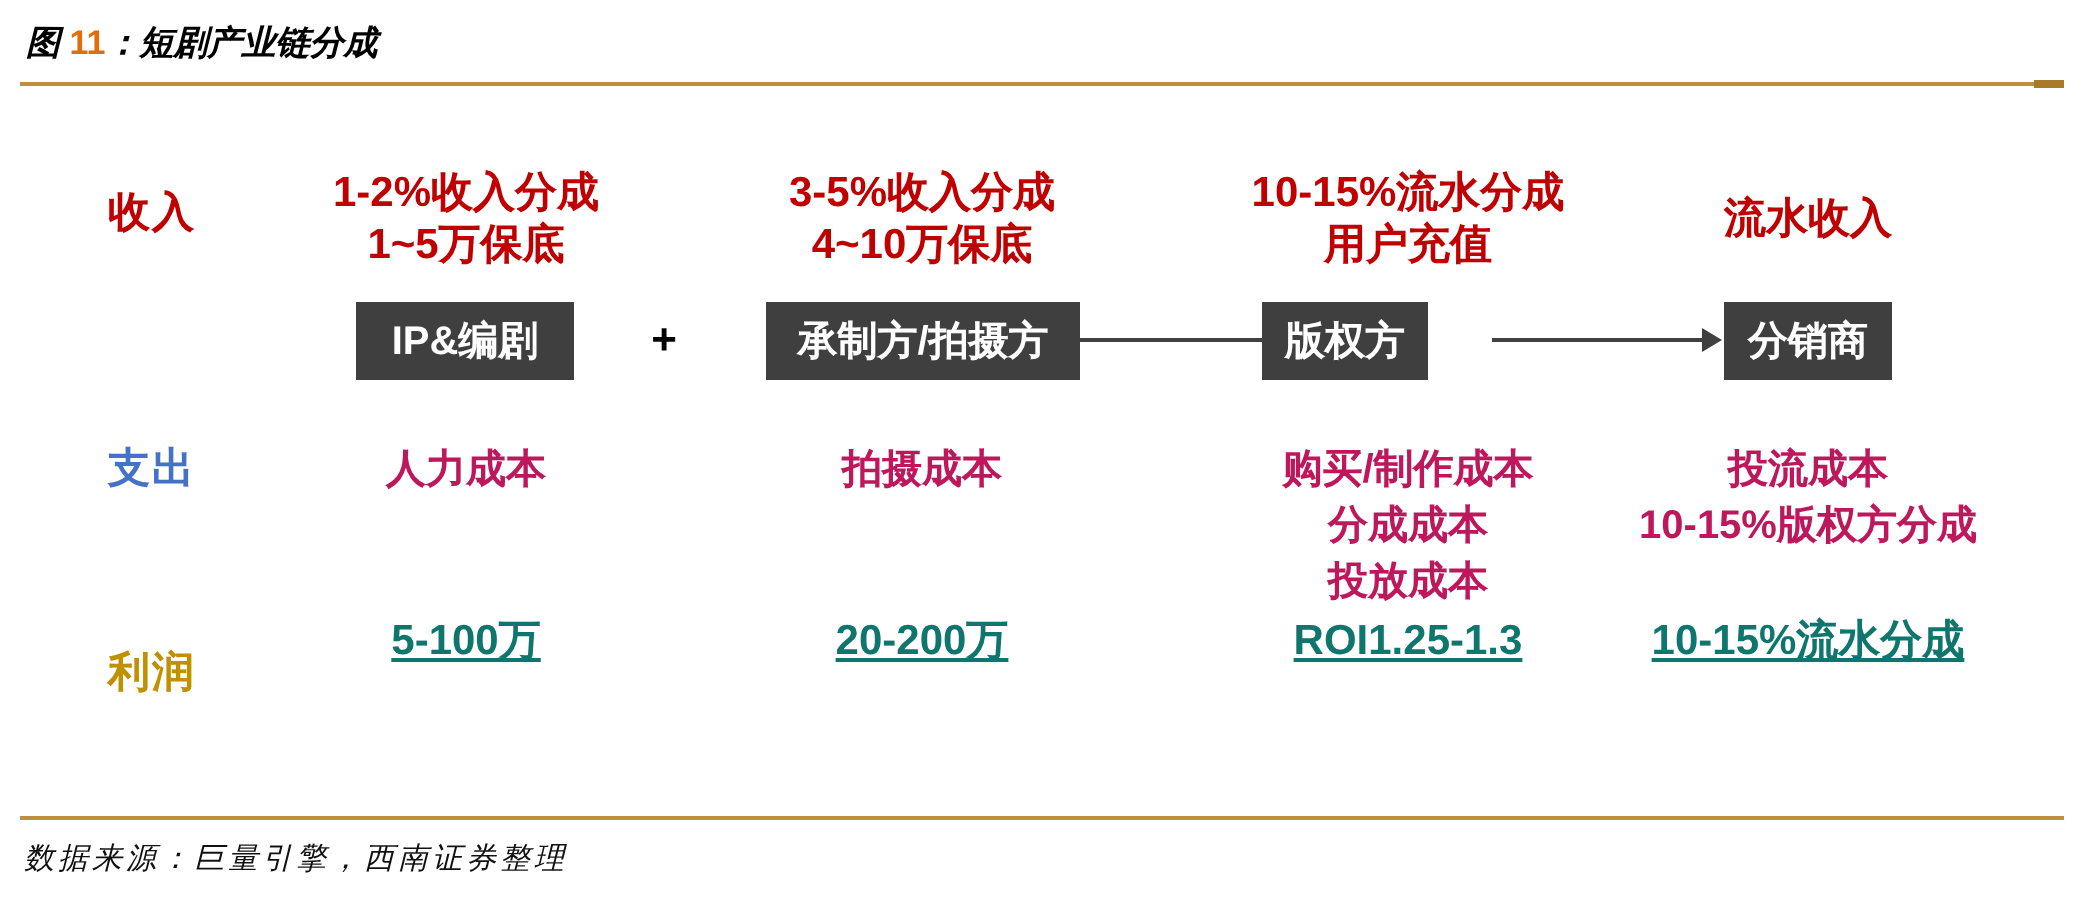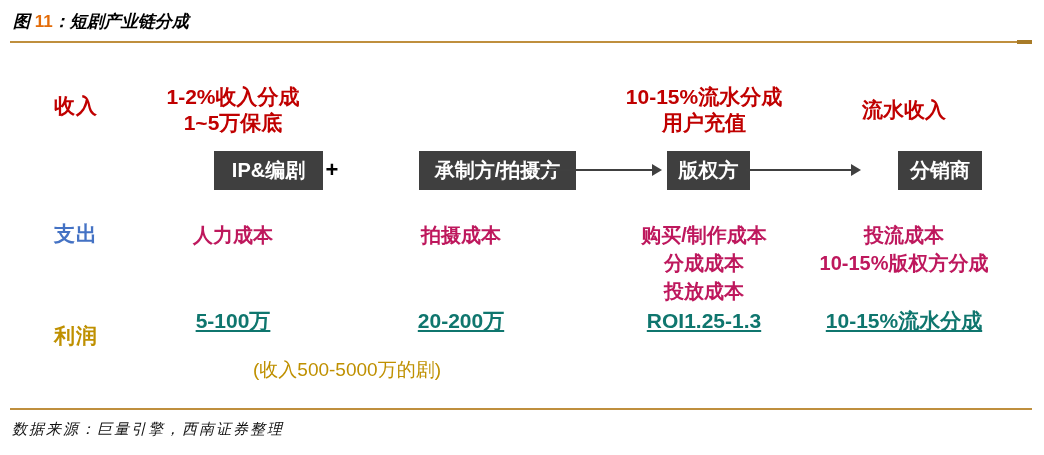--- a/index.html
+++ b/index.html
@@ -82,21 +82,20 @@
     top: 151px;
     height: 39px;
     background: #3F3F3F;
     color: #ffffff;
     font-size: 20px;
     font-weight: 700;
     display: flex;
     align-items: center;
     justify-content: center;
     white-space: nowrap;
-    margin-left: 36px;
   }
   .node1 { left: 178px; width: 109px; }
   .node2 { left: 383px; width: 157px; }
   .node3 { left: 631px; width: 83px;  }
   .node4 { left: 862px; width: 84px;  }
   .plus {
     position: absolute;
     left: 320px; top: 157px;
     width: 24px;
     text-align: center;
@@ -174,20 +173,24 @@
   <div class="rule top"></div>
   <div class="rule-end-cap"></div>
 
   <div class="row-label lbl-income">收入</div>
   <div class="row-label lbl-expense">支出</div>
   <div class="row-label lbl-profit">利润</div>
 
   <div class="col c1 income-text">
     <div>1-2%收入分成</div>
     <div>1~5万保底</div>
+  </div>
+  <div class="col c2 income-text">
+    <div>3-5%收入分成</div>
+    <div>4~10万保底</div>
   </div>
   <div class="col c3 income-text">
     <div>10-15%流水分成</div>
     <div>用户充值</div>
   </div>
   <div class="col c4 income-text single">
     <div>流水收入</div>
   </div>
 
   <div class="node node1">IP&amp;编剧</div>
@@ -213,18 +216,17 @@
   </div>
   <div class="col c4 expense-text">
     <div>投流成本</div>
     <div>10-15%版权方分成</div>
   </div>
 
   <div class="col c1 profit-text">5-100万</div>
   <div class="col c2 profit-text">20-200万</div>
   <div class="col c3 profit-text">ROI1.25-1.3</div>
   <div class="col c4 profit-text">10-15%流水分成</div>
-  <div class="profit-note">(收入500-5000万的剧)</div>
 
   <div class="rule bottom"></div>
   <div class="footer-source">数据来源：巨量引擎，西南证券整理</div>
 
 </div>
 
 </body></html>

